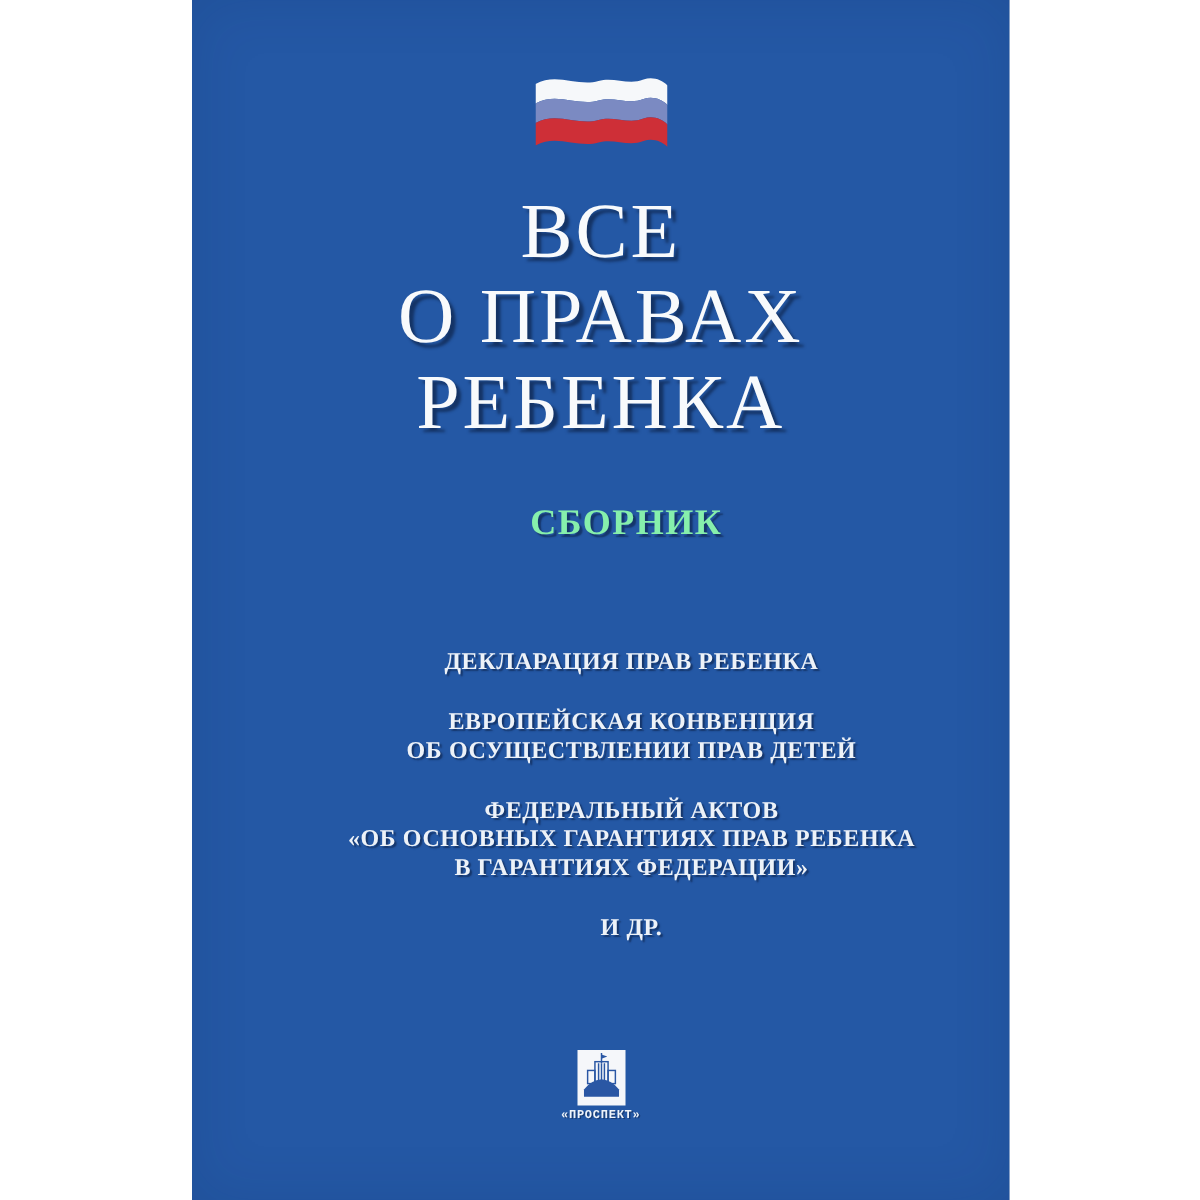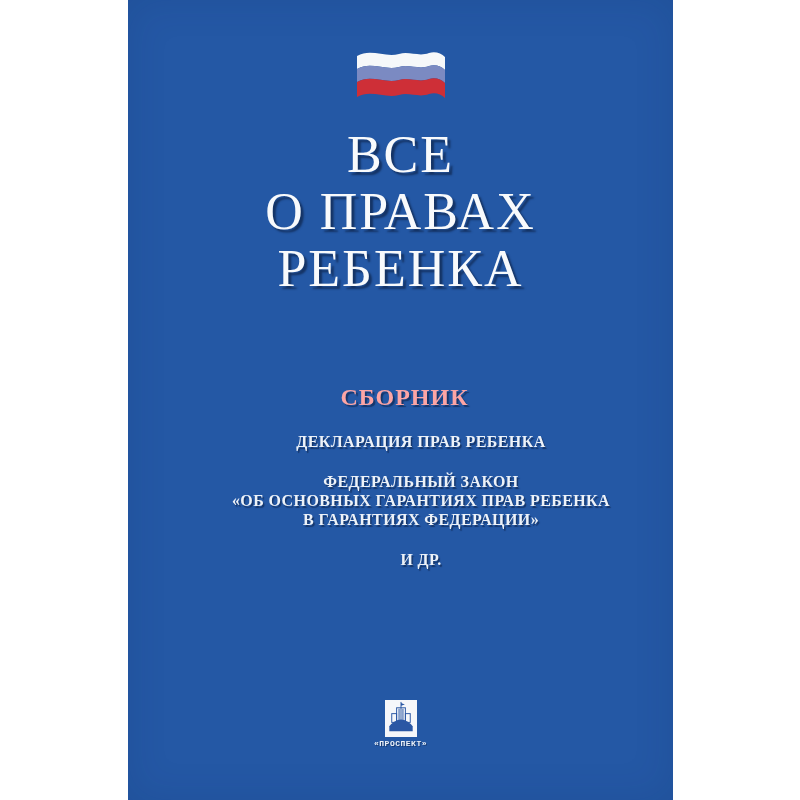--- a/index.html
+++ b/index.html
@@ -44,29 +44,28 @@
     color: #f8fafc;
     font-weight: normal;
     font-size: 52px;
     line-height: 57px;
     letter-spacing: 2px;
     text-shadow: 3px 3px 2px rgba(10, 26, 58, 0.6);
   }
   .book-subtitle {
     position: absolute;
     top: 335px;
-    left: 4px;
+    left: 17px;
     width: 100%;
-    color: #fca5a5;
+    color: #86efac;
     font-weight: bold;
     font-size: 24px;
     line-height: 28px;
     letter-spacing: 1px;
     text-shadow: 2px 2px 1px rgba(10, 26, 58, 0.55);
-    margin-top: 48px;
   }
   .contents {
     position: absolute;
     top: 432px;
     left: 0;
     width: 100%;
     color: #edf2f8;
     font-weight: bold;
     font-size: 16px;
     line-height: 19px;
@@ -119,21 +118,25 @@
 
     <div class="book-subtitle">
       <div>СБОРНИК</div>
     </div>
 
     <div class="contents">
       <p class="item">
         <span>ДЕКЛАРАЦИЯ ПРАВ РЕБЕНКА</span>
       </p>
       <p class="item">
-        <span>ФЕДЕРАЛЬНЫЙ ЗАКОН</span><br>
+        <span>ЕВРОПЕЙСКАЯ КОНВЕНЦИЯ</span><br>
+        <span>ОБ ОСУЩЕСТВЛЕНИИ ПРАВ ДЕТЕЙ</span>
+      </p>
+      <p class="item">
+        <span>ФЕДЕРАЛЬНЫЙ АКТОВ</span><br>
         <span>«ОБ ОСНОВНЫХ ГАРАНТИЯХ ПРАВ РЕБЕНКА</span><br>
         <span>В ГАРАНТИЯХ ФЕДЕРАЦИИ»</span>
       </p>
       <p class="item">
         <span>И ДР.</span>
       </p>
     </div>
 
     <div class="publisher-logo">
       <div class="logo-box">

